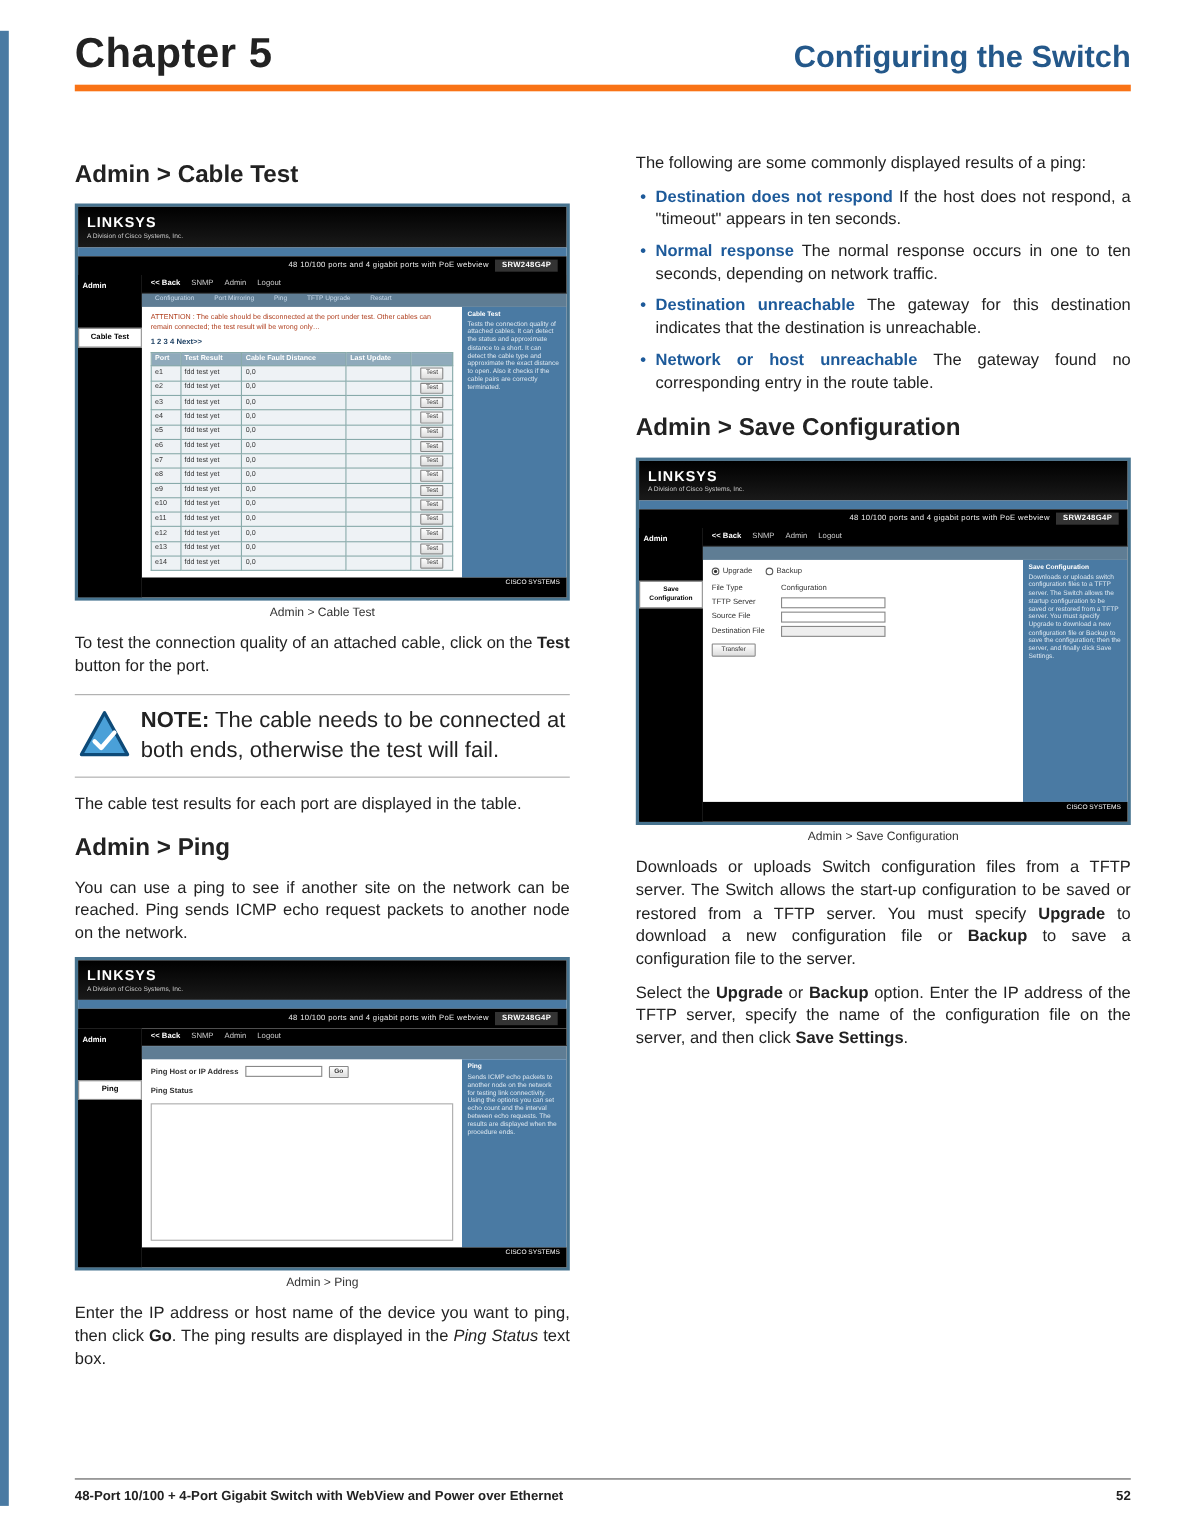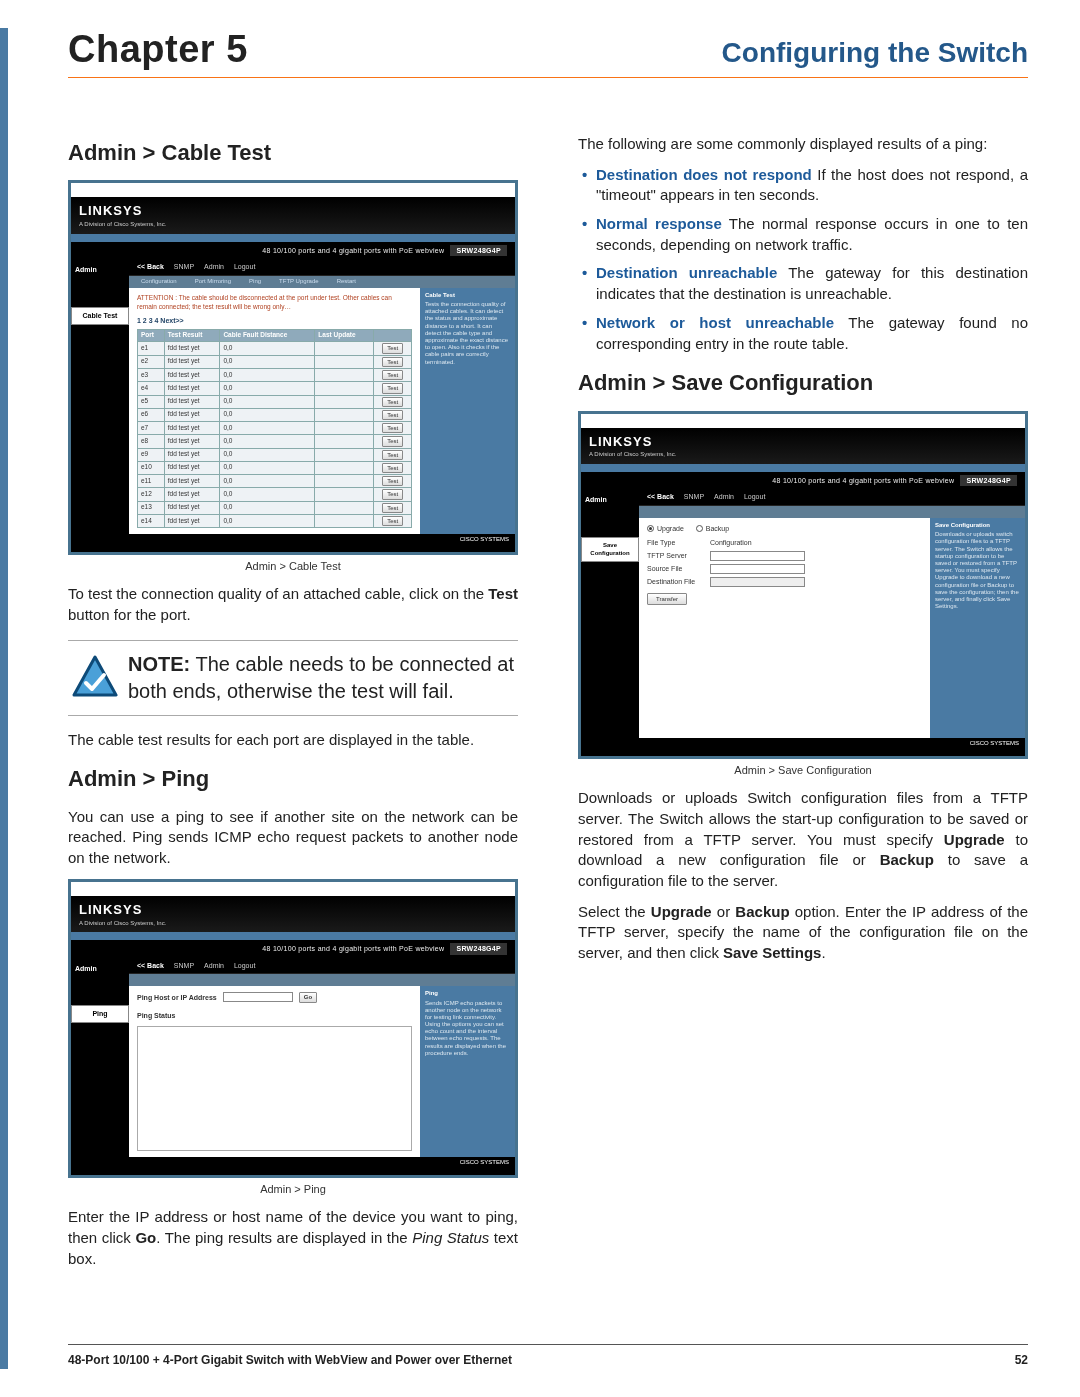--- a/index.html
+++ b/index.html
@@ -1,37 +1,37 @@
 <!DOCTYPE html>
 <html><head>
 <meta charset="utf-8">
 <style>
   * { box-sizing: border-box; margin: 0; padding: 0; }
   html, body { width: 1080px; height: 1397px; background: #fff; font-family: "Segoe UI", Arial, sans-serif; color: #222; }
   .page { position: relative; width: 1080px; height: 1397px; padding: 28px 52px 40px 28px; }
   .left-stripe { position: absolute; left: 0; top: 28px; bottom: 28px; width: 8px; background: #4a7aa3; }
-  .header { margin-left: 40px; border-bottom: 1px solid #f97316; padding-bottom: 6px; display: flex; justify-content: space-between; align-items: baseline; }
+  .header { margin-left: 40px; border-bottom: 6px solid #f97316; padding-bottom: 6px; display: flex; justify-content: space-between; align-items: baseline; }
   .hdr-left { font-family: "Trebuchet MS", Arial, sans-serif; font-weight: 700; font-size: 38px; letter-spacing: 0.5px; color: #222; }
   .hdr-right { font-family: "Trebuchet MS", Arial, sans-serif; font-weight: 700; font-size: 28px; color: #24588a; }
   .cols { margin-left: 40px; margin-top: 46px; display: flex; gap: 60px; }
   .col { width: 460px; font-size: 15px; line-height: 1.38; }
   h2.sec { font-family: "Trebuchet MS", Arial, sans-serif; font-weight: 700; font-size: 22px; color: #222; margin: 14px 0 12px 0; }
   p { margin: 10px 0; text-align: justify; }
   .bold { font-weight: 700; }
   .italic { font-style: italic; }
   ul.bullets { list-style: none; margin: 6px 0 10px 0; }
   ul.bullets li { position: relative; padding-left: 18px; margin: 8px 0; text-align: justify; }
   ul.bullets li::before { content: "•"; position: absolute; left: 4px; color: #1d5a9a; font-weight: 700; }
   .term { color: #1d5a9a; font-weight: 700; }
   .figcap { text-align: center; font-size: 11px; color: #333; margin: 4px 0 10px 0; }
 
   
   .shot { border: 3px solid #47738f; width: 100%; background: #fff; margin-top: 8px; }
   .shot-inner { display: flex; flex-direction: column; }
-  .sh-brand { background: linear-gradient(#000,#1a1a1a); color: #fff; font-weight: 700; font-size: 13px; padding: 5px 8px; letter-spacing: 1px; font-family: Arial, sans-serif; margin-top: 14px; }
+  .sh-brand { background: linear-gradient(#000,#1a1a1a); color: #fff; font-weight: 700; font-size: 13px; padding: 5px 8px; letter-spacing: 1px; font-family: Arial, sans-serif; }
   .sh-brand small { display:block; font-size:6px; font-weight:400; letter-spacing:0; color:#ccc; }
   .sh-band { background: #4a7aa3; height: 8px; }
   .sh-black2 { background: #000; color: #eee; font-size: 7px; text-align: right; padding: 3px 8px; letter-spacing: 0.3px; }
   .sh-black2 .model { display:inline-block; background:#333; color:#fff; padding:1px 6px; margin-left:6px; font-weight:700; }
   .sh-layout { display: flex; background: #000; }
   .sh-side { width: 58px; background: #000; color: #fff; font-size: 7px; }
   .sh-side .lab { padding: 6px 4px; font-weight: 700; }
   .sh-side .tab { background: #fff; color: #000; font-size: 7px; padding: 3px 4px; margin-top: 26px; border: 1px solid #888; text-align: center; font-weight: 700; }
   .sh-main { flex: 1; background: #fff; }
   .sh-nav { background: #000; display: flex; gap: 10px; padding: 3px 8px; font-size: 7px; color: #ccc; border-bottom: 1px solid #222; }

